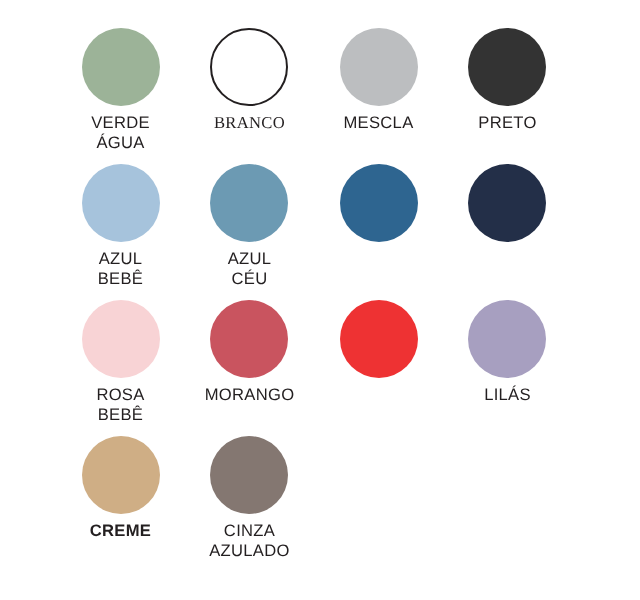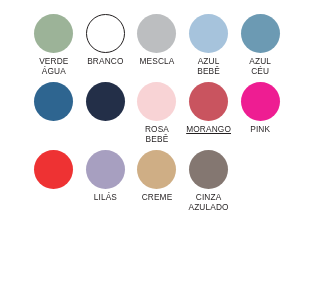--- a/index.html
+++ b/index.html
@@ -11,21 +11,21 @@
     background: #ffffff;
     font-family: "Liberation Sans", sans-serif;
     overflow: hidden;
   }
 
   #palette-grid {
     width: 300px;
     height: 292px;
     padding: 14px 14px 6px 28px;
     display: grid;
-    grid-template-columns: repeat(5, 1fr);
+    grid-template-columns: repeat(4, 1fr);
     grid-template-rows: repeat(4, 1fr);
     column-gap: 0px;
     row-gap: 0px;
   }
 
   .swatch-cell {
     display: flex;
     flex-direction: column;
     align-items: center;
     justify-content: flex-start;
@@ -60,28 +60,32 @@
 <div id="palette-grid">
 
   <div class="swatch-cell">
     <div class="swatch-dot" style="background-color: rgb(156, 179, 152);"></div>
     <div class="swatch-label" style="color: rgb(35, 31, 32);">VERDE
 ÁGUA</div>
   </div>
 
   <div class="swatch-cell">
     <div class="swatch-dot outlined" style="background-color: rgb(255, 255, 255);"></div>
-    <div class="swatch-label" style="color: rgb(35, 31, 32);">BRANCO</div>
+    <div class="swatch-label" style="color: rgb(35, 31, 32); font-family: Liberation Serif, serif;">BRANCO</div>
   </div>
 
   <div class="swatch-cell">
     <div class="swatch-dot" style="background-color: rgb(188, 190, 192);"></div>
     <div class="swatch-label" style="color: rgb(35, 31, 32);">MESCLA</div>
   </div>
 
+  <div class="swatch-cell">
+    <div class="swatch-dot" style="background-color: rgb(51, 51, 51);"></div>
+    <div class="swatch-label" style="color: rgb(35, 31, 32);">PRETO</div>
+  </div>
 
   <div class="swatch-cell">
     <div class="swatch-dot" style="background-color: rgb(166, 195, 220);"></div>
     <div class="swatch-label" style="color: rgb(35, 31, 32);">AZUL
 BEBÊ</div>
   </div>
 
   <div class="swatch-cell">
     <div class="swatch-dot" style="background-color: rgb(108, 154, 179);"></div>
     <div class="swatch-label" style="color: rgb(35, 31, 32);">AZUL
@@ -97,40 +101,36 @@
   </div>
 
   <div class="swatch-cell">
     <div class="swatch-dot" style="background-color: rgb(248, 211, 213);"></div>
     <div class="swatch-label" style="color: rgb(35, 31, 32);">ROSA
 BEBÊ</div>
   </div>
 
   <div class="swatch-cell">
     <div class="swatch-dot" style="background-color: rgb(201, 84, 95);"></div>
-    <div class="swatch-label" style="color: rgb(35, 31, 32); text-decoration: underline;">MORANGO</div>
+    <div class="swatch-label" style="color: rgb(35, 31, 32);">MORANGO</div>
   </div>
 
-  <div class="swatch-cell">
-    <div class="swatch-dot" style="background-color: rgb(238, 29, 146);"></div>
-    <div class="swatch-label" style="color: rgb(35, 31, 32);">PINK</div>
-  </div>
 
   <div class="swatch-cell">
     <div class="swatch-dot" style="background-color: rgb(238, 50, 51);"></div>
   </div>
 
   <div class="swatch-cell">
     <div class="swatch-dot" style="background-color: rgb(167, 159, 192);"></div>
     <div class="swatch-label" style="color: rgb(35, 31, 32);">LILÁS</div>
   </div>
 
   <div class="swatch-cell">
     <div class="swatch-dot" style="background-color: rgb(207, 174, 133);"></div>
-    <div class="swatch-label" style="color: rgb(35, 31, 32);">CREME</div>
+    <div class="swatch-label" style="color: rgb(35, 31, 32); font-weight: bold;">CREME</div>
   </div>
 
 
   <div class="swatch-cell">
     <div class="swatch-dot" style="background-color: rgb(132, 119, 113);"></div>
     <div class="swatch-label" style="color: rgb(35, 31, 32);">CINZA
 AZULADO</div>
   </div>
 
 </div>

